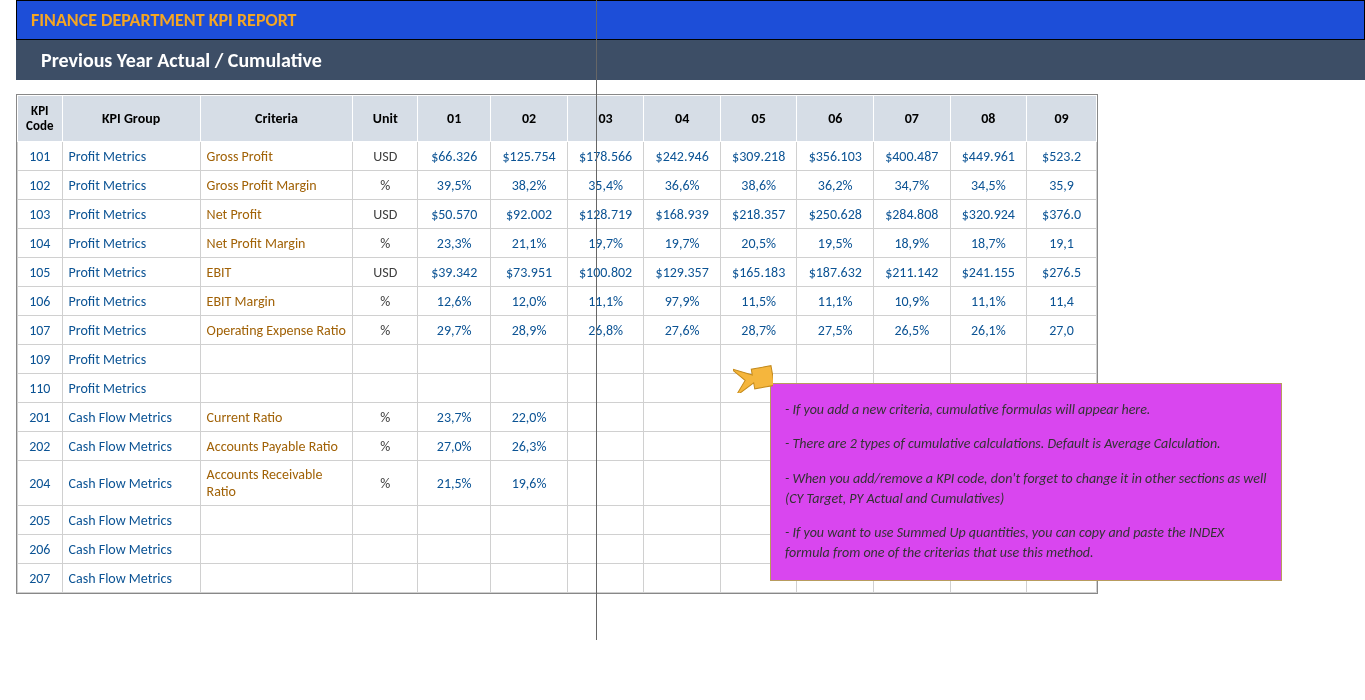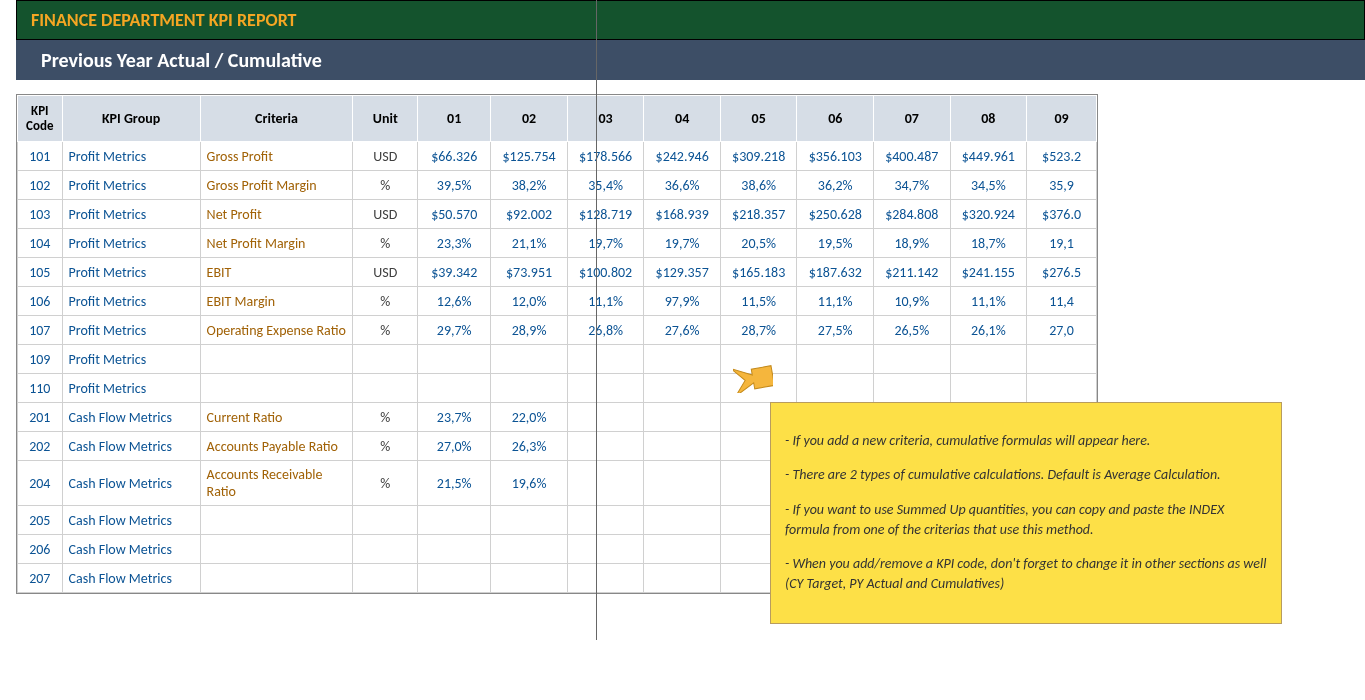--- a/index.html
+++ b/index.html
@@ -7,21 +7,21 @@
     margin: 0;
     padding: 0;
     font-family: Calibri, Arial, sans-serif;
     background: #fff;
     width: 1365px;
     height: 700px;
     overflow: hidden;
     position: relative;
   }
   .title-bar {
-    background: #14532d;
+    background: #1d4ed8;
     color: #f5a623;
     font-weight: bold;
     font-size: 18px;
     padding: 8px 14px;
     border: 1px solid #000;
     margin: 0 0 0 16px;
     width: 1349px;
   }
   .subtitle-bar {
     background: #3d4e66;
@@ -89,28 +89,28 @@
     top: 365px;
     width: 40px;
     height: 28px;
     z-index: 11;
   }
   .note-arrow svg { display: block; }
 
   .note-box {
     position: absolute;
     left: 770px;
-    top: 402px;
+    top: 383px;
     width: 512px;
-    background: #fde047;
+    background: #d946ef;
     border: 1px solid #b89c5e;
     font-size: 14px;
     font-style: italic;
     color: #333;
-    padding: 28px 14px;
+    padding: 16px 14px;
     line-height: 1.45;
     z-index: 10;
   }
   .note-box p { margin: 0 0 14px 0; }
   .note-box p:last-child { margin-bottom: 0; }
 </style>
 </head>
 <body>
 
 <div class="title-bar">FINANCE DEPARTMENT KPI REPORT</div>
@@ -384,15 +384,15 @@
 
 <div class="note-arrow">
   <svg width="40" height="28" viewBox="0 0 40 28">
     <polygon points="0,0 20,10 20,4 40,4 40,24 20,24 20,18 0,28 12,14" fill="#f5b63d" stroke="#c48a1b" stroke-width="1" transform="rotate(-10 20 14)"></polygon>
   </svg>
 </div>
 
 <div class="note-box">
   <p>- If you add a new criteria, cumulative formulas will appear here.</p>
   <p>- There are 2 types of cumulative calculations. Default is Average Calculation.</p>
+  <p>- When you add/remove a KPI code, don't forget to change it in other sections as well (CY Target, PY Actual and Cumulatives)</p>
   <p>- If you want to use Summed Up quantities, you can copy and paste the INDEX formula from one of the criterias that use this method.</p>
-  <p>- When you add/remove a KPI code, don't forget to change it in other sections as well (CY Target, PY Actual and Cumulatives)</p>
 </div>
 
 </body></html>

